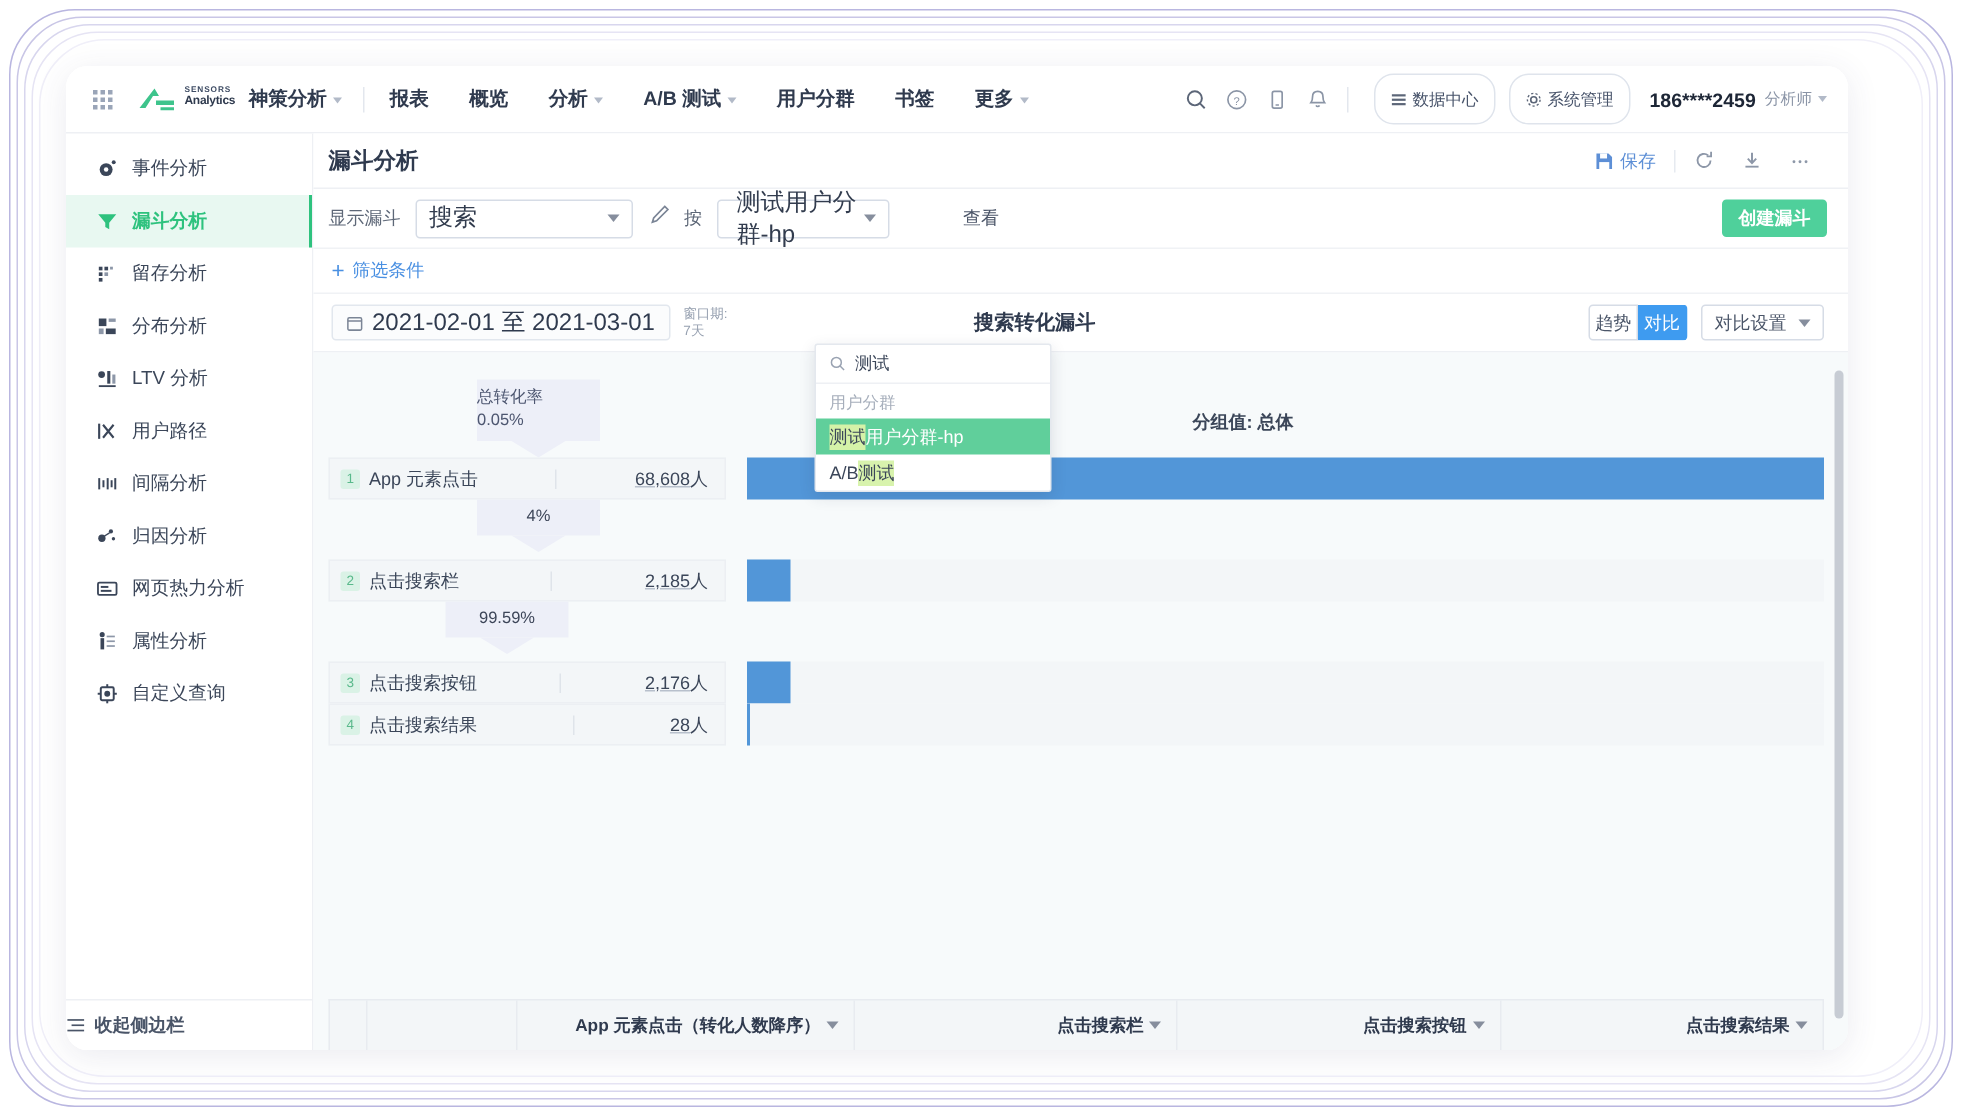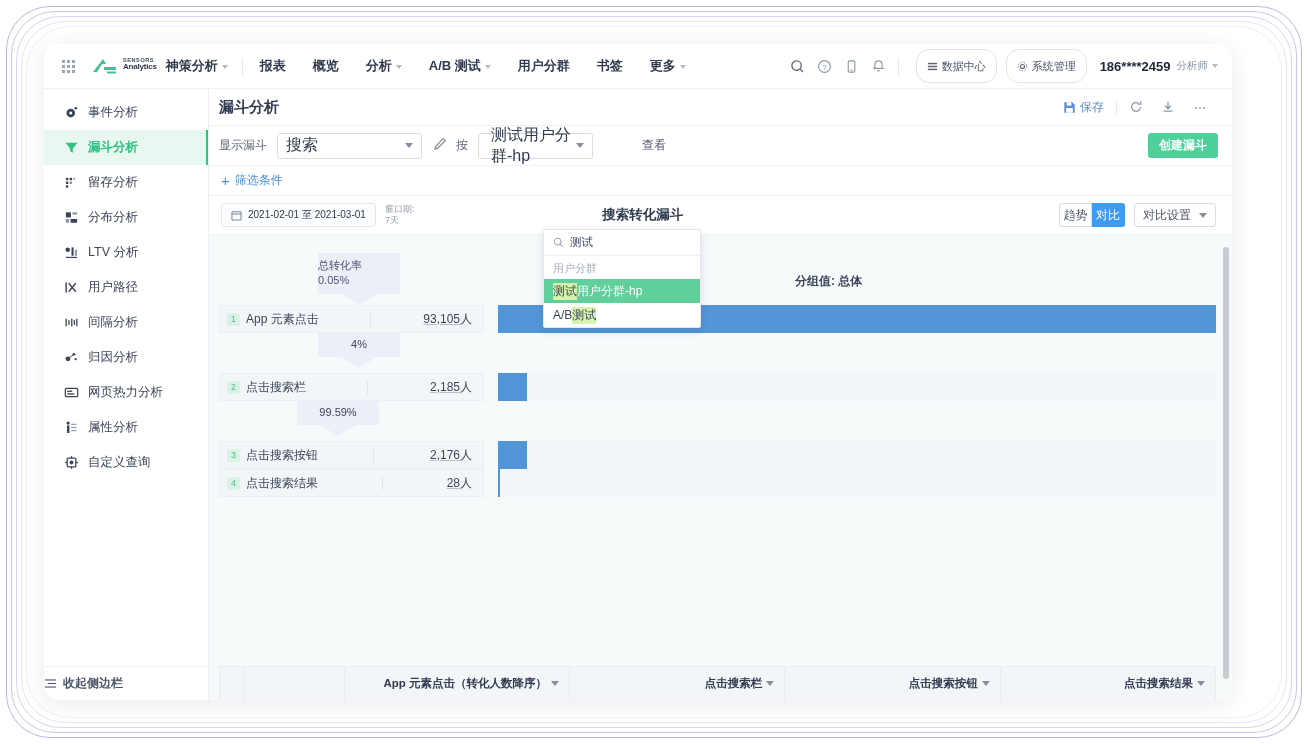--- a/index.html
+++ b/index.html
@@ -136,21 +136,21 @@
     border:none; border-radius:3px; height:25px; padding: 0 11px; cursor:pointer;
   }
 
   .cond-bar { height: 30px; background:#fff; display:flex; align-items:center; padding-left:12px; border-bottom:1px solid #f0f2f5;}
   .cond-link { font-size:12px; color:#4a90e2; display:flex; align-items:center; gap:5px; cursor:pointer;}
   .plus { font-size: 15px; line-height: 1; }
 
   .date-bar { height: 39px; background:#fff; display:flex; align-items:center; padding: 0 16px 0 12px; border-bottom:1px solid #eef0f4; }
   .date-chip {
     height:24px; border:1px solid #e2e7ee; background:#fbfcfd; border-radius:3px;
-    display:flex; align-items:center; gap:6px; padding:0 9px; font-size:10px; color:#2f3a4e; cursor:pointer;
+    display:flex; align-items:center; gap:6px; padding:0 9px; font-size:16px; color:#2f3a4e; cursor:pointer;
   }
   .win { font-size:9px; color:#96a0b0; line-height:1.22; margin-left:9px; }
   .funnel-name { font-size:13.5px; font-weight:bold; color:#2f3a4e; margin: 0 auto; }
   .seg { display:flex; margin-left:auto; }
   .seg .sbtn {
     height:24px; min-width:33px; border:1px solid #d6dce6; display:flex;align-items:center;justify-content:center;
     font-size:12px; color:#4a5568; background:#fff; cursor:pointer;
   }
   .seg .sbtn:first-child { border-radius:3px 0 0 3px; }
   .seg .sbtn:last-child { border-radius:0 3px 3px 0; border-left:none; }
@@ -584,21 +584,21 @@
                 <div>0.05%</div>
               </div>
               <span class="group-label">分组值: 总体</span>
             </div>
 
             <div class="step-row">
               <div class="step-info">
                 <span class="sn">1</span>
                 <span class="sname">App 元素点击</span>
                 <span class="sbar-div"></span>
-                <span class="scount"><u>93,105</u><span class="unit">人</span></span>
+                <span class="scount"><u>68,608</u><span class="unit">人</span></span>
               </div>
               <div class="bar-track">
                 <div class="bar-fill" style="width:100%"></div>
               </div>
             </div>
 
             <div class="mid-arrow">
               <div class="arrow-mid ind1">
                 <span>4%</span>
               </div>

